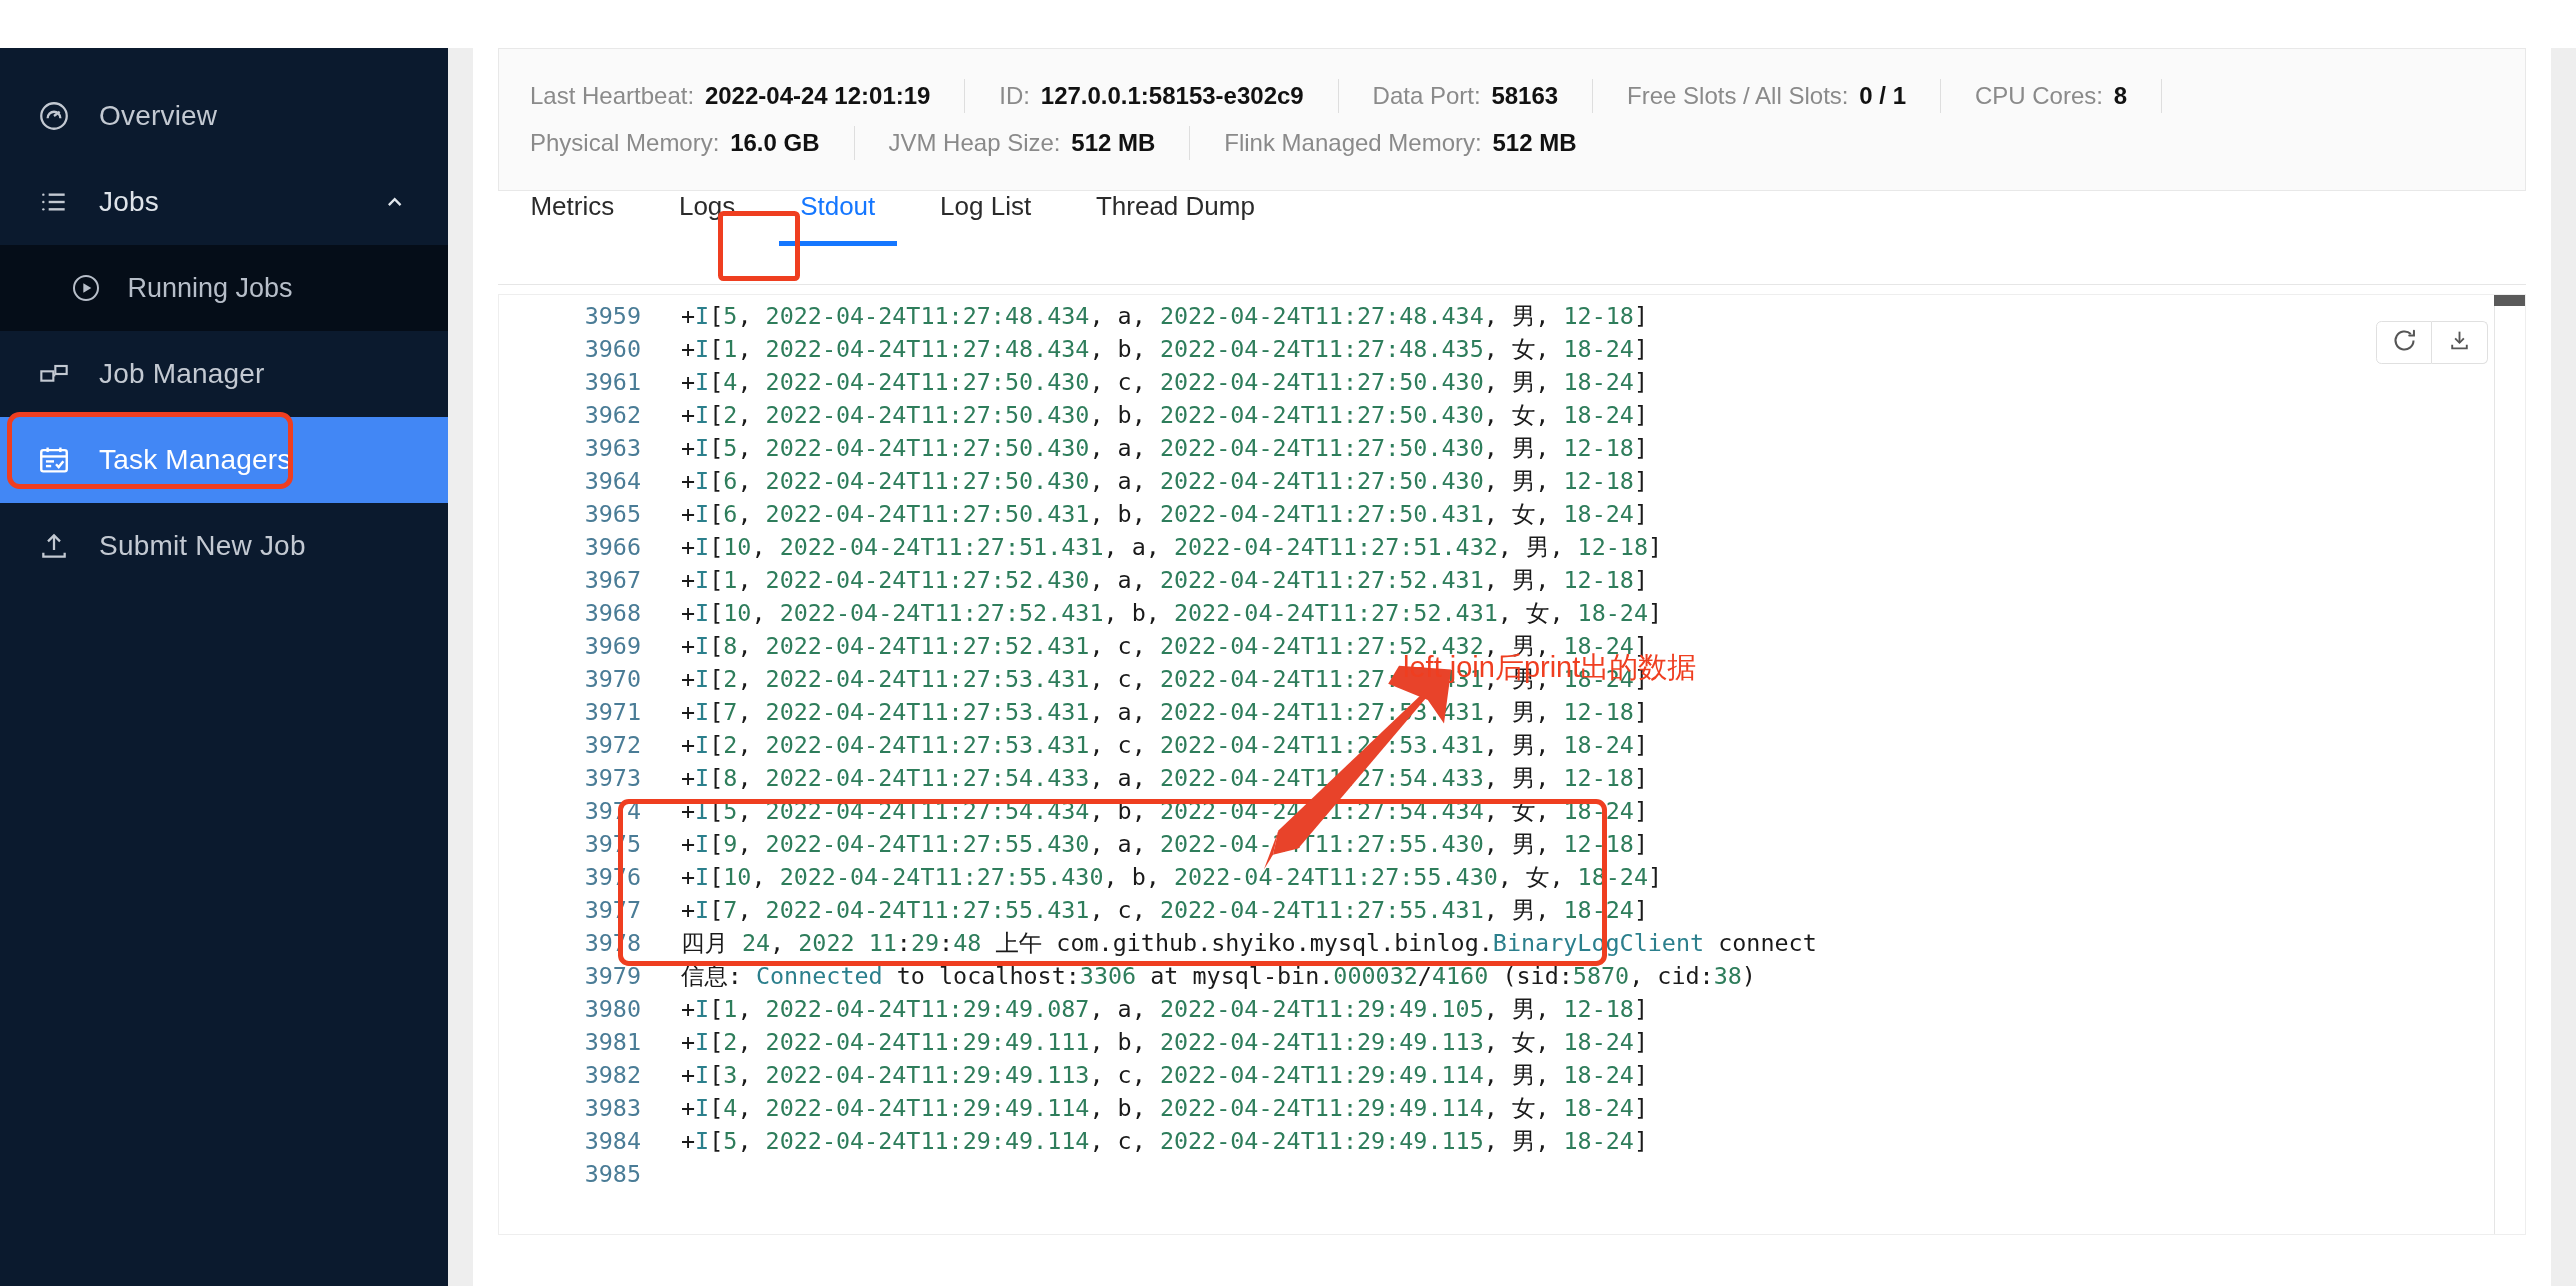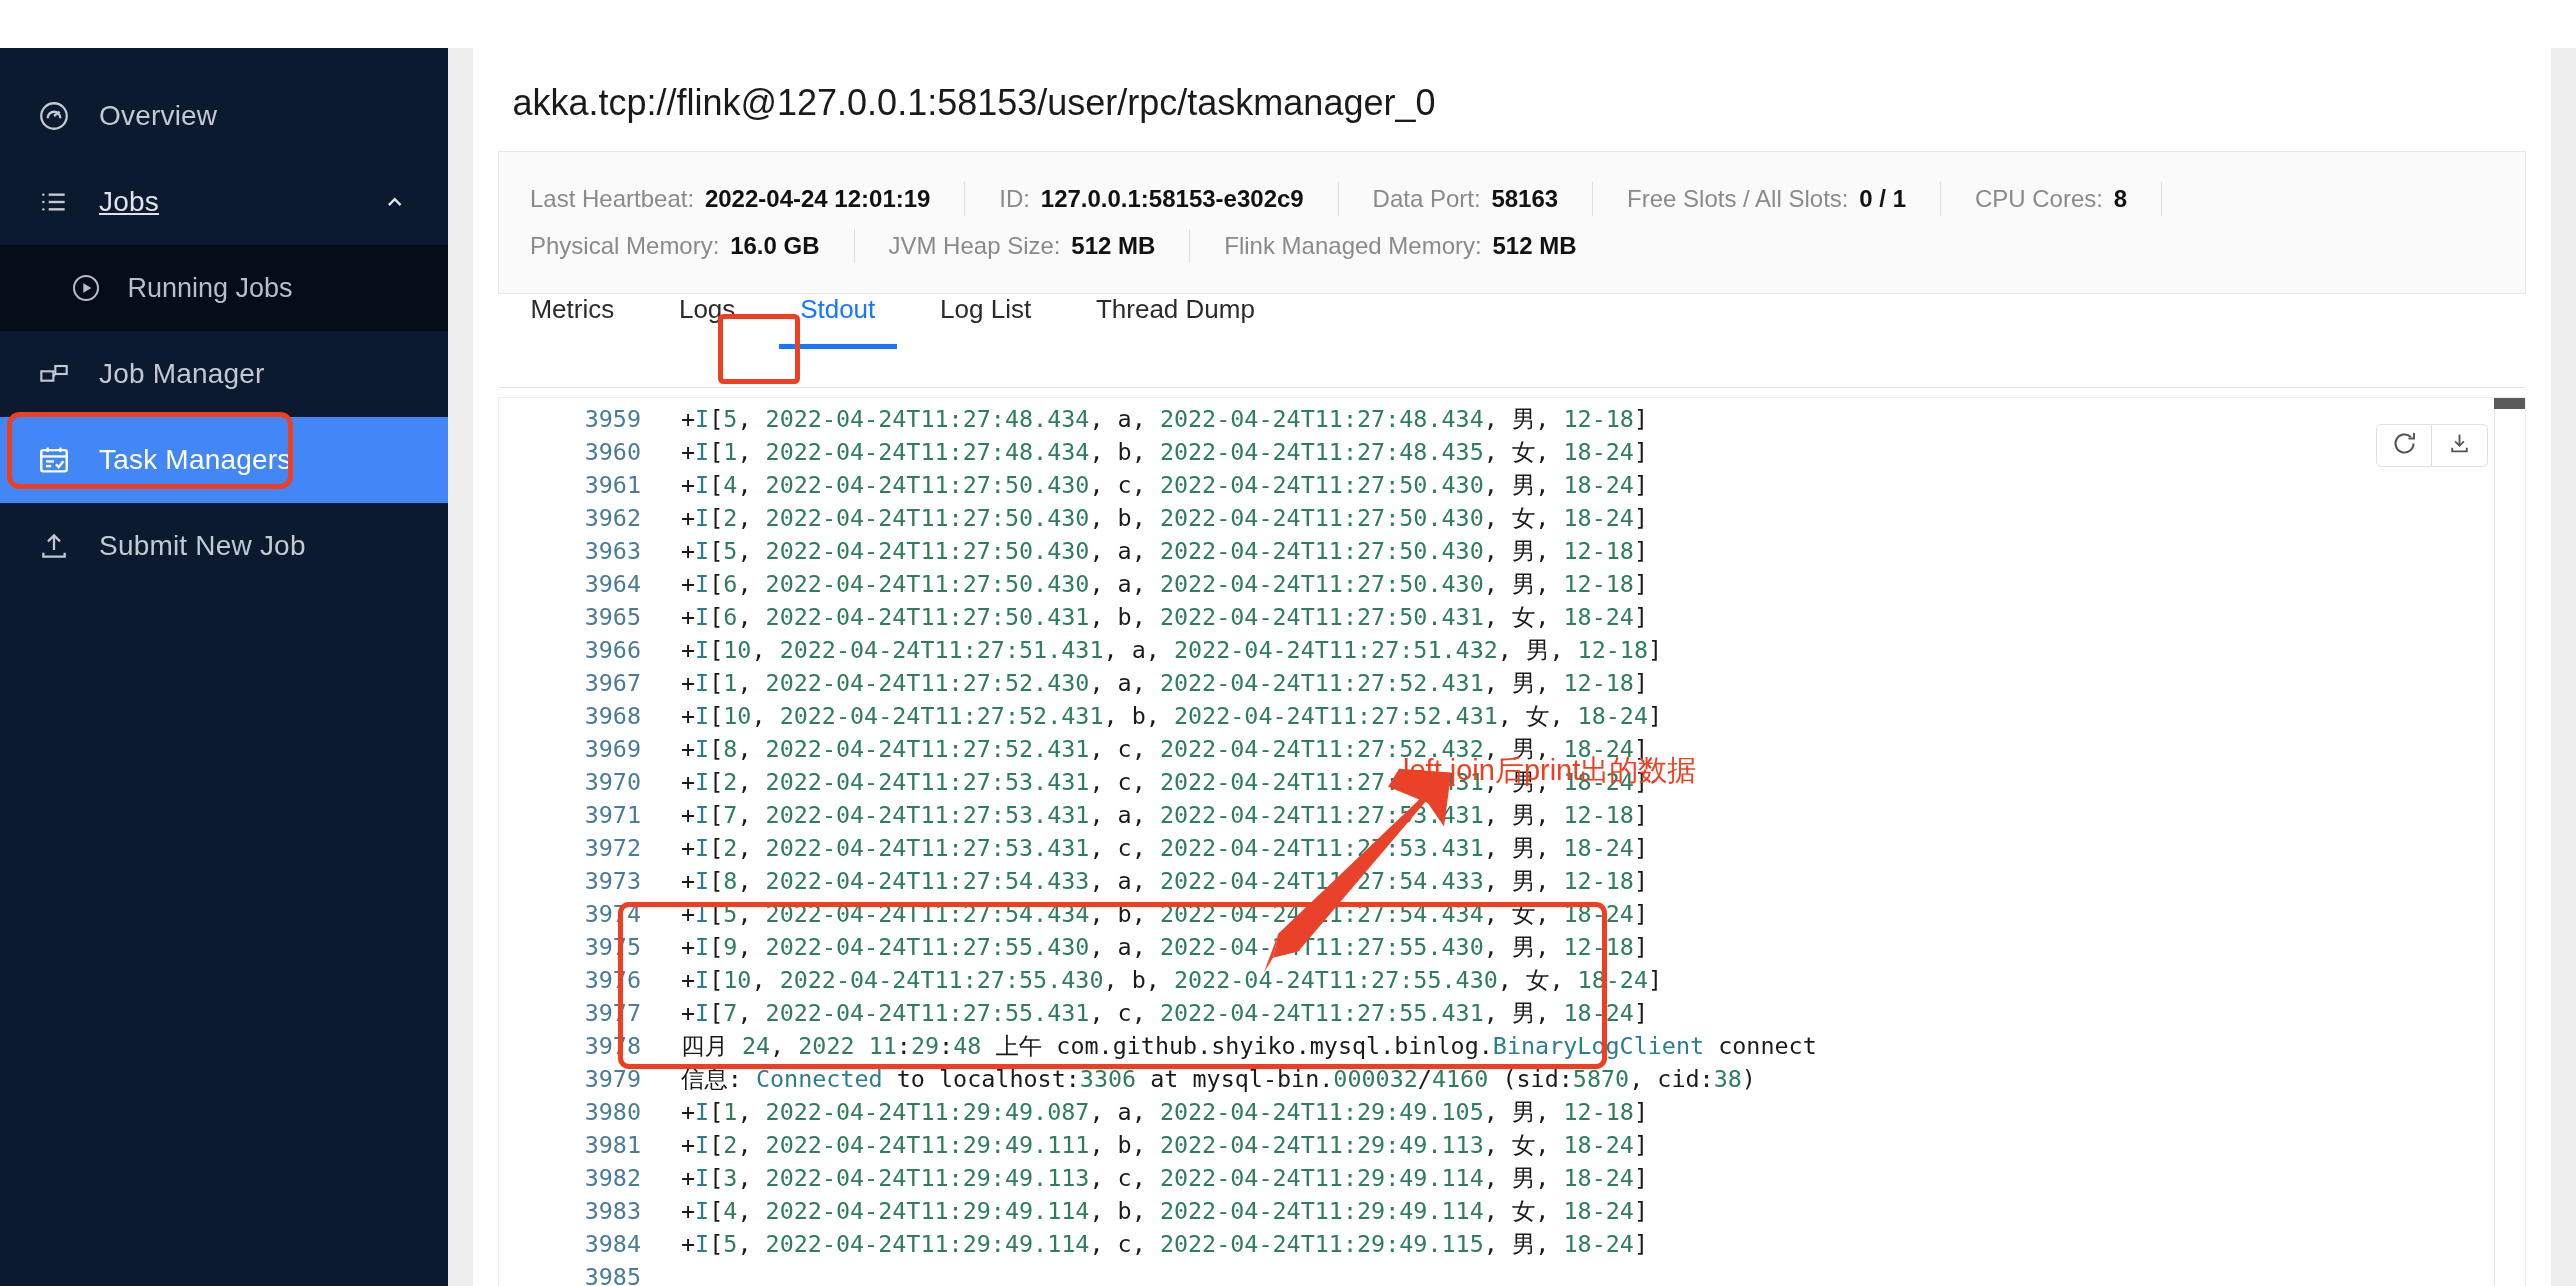--- a/index.html
+++ b/index.html
@@ -40,21 +40,21 @@
   }
   .nav-item .ic {
     width: 40px; height: 40px;
     display: flex; align-items: center; justify-content: center;
     margin-right: 25px;
     flex: 0 0 40px;
   }
   .nav-item .ic svg { display: block; }
   .nav-label { white-space: nowrap; }
 
-  .nav-group-header { color: #dfe4ea; text-decoration: underline; }
+  .nav-group-header { color: #dfe4ea; }
   .nav-group-header .chev {
     position: absolute;
     right: 41px;
     top: 50%;
     transform: translateY(-50%);
     width: 25px; height: 25px;
     display:flex; align-items:center; justify-content:center;
   }
   .sub-list { background: #050d18; }
   .nav-sub {
@@ -377,21 +377,20 @@
       </span>
       <span class="nav-label">Submit New Job</span>
     </div>
 
     <div class="hl-box-sidebar"></div>
   </div>
 
   <div class="main">
     <div class="main-inner">
 
-      <div class="page-title">akka.tcp://flink@127.0.0.1:58153/user/rpc/taskmanager_0</div>
 
       <div class="info-card">
         <div class="info-row">
           <div class="info-item">
             <span class="info-k">Last Heartbeat:</span>
             <span class="info-v">2022-04-24 12:01:19</span>
           </div>
           <div class="vdiv"></div>
           <div class="info-item">
             <span class="info-k">ID:</span>

